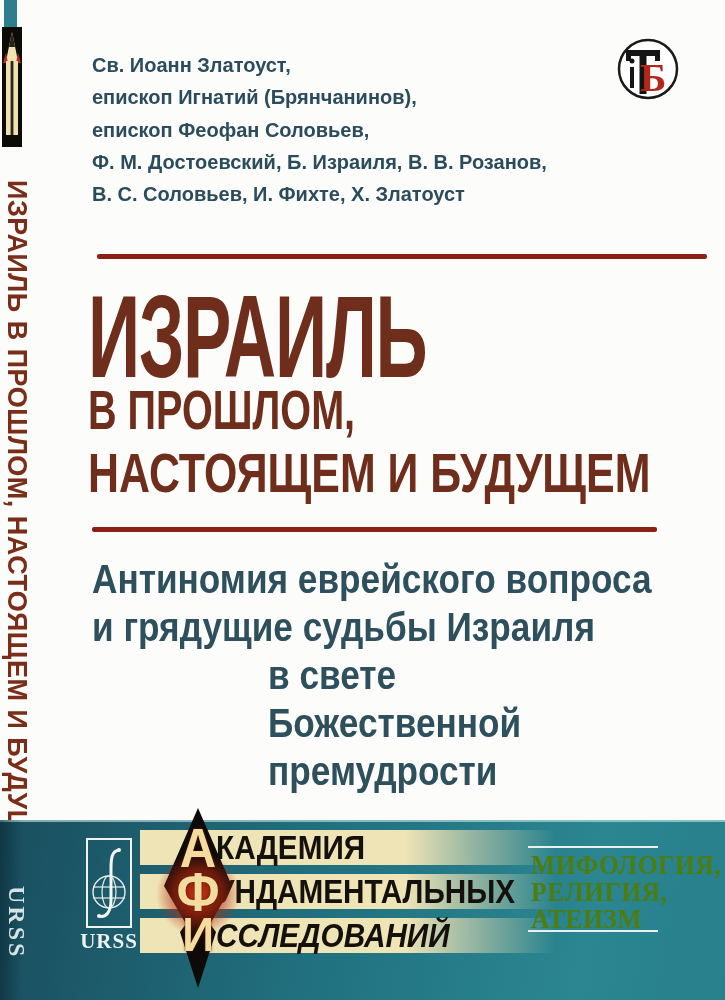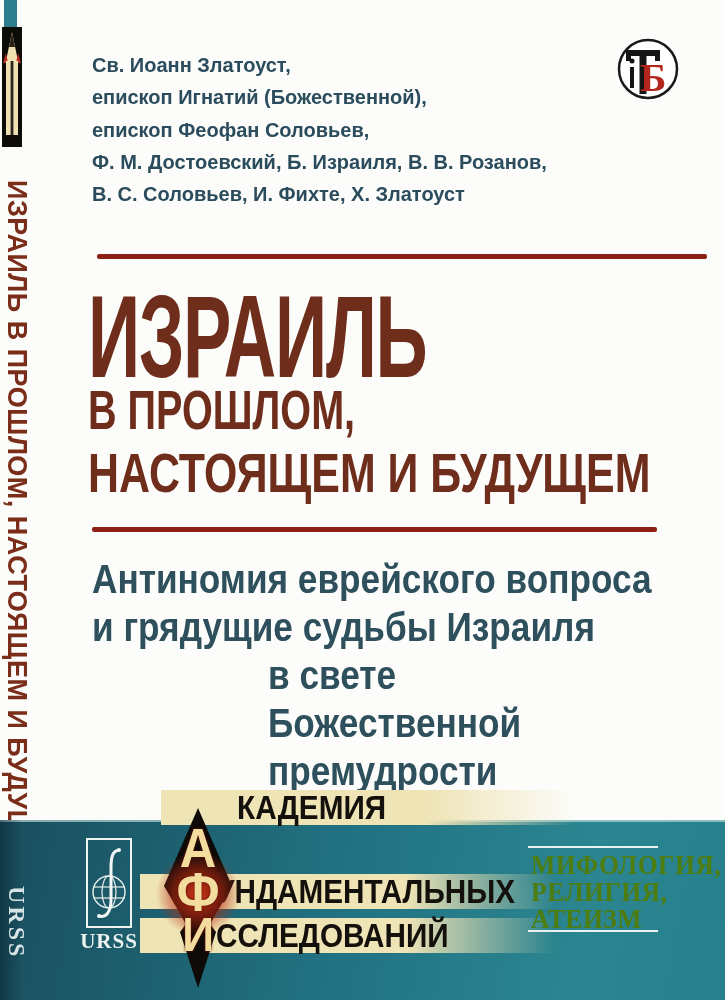--- a/index.html
+++ b/index.html
@@ -51,21 +51,21 @@
 
   
   .band{left:0;top:820px;width:725px;height:180px;
     background:linear-gradient(100deg,#1a4e5e 0%,#217180 45%,#2b8691 80%,#27808c 100%);}
   .band-highlight{left:0;top:820px;width:725px;height:2px;background:rgba(190,225,222,.65);}
   .band-left-shade{left:0;top:820px;width:22px;height:180px;
     background:linear-gradient(to right,rgba(4,26,36,.45),rgba(4,26,36,0));}
 
   .bar{left:140px;width:428px;height:35px;
     background:linear-gradient(to right,#efe4b6 0%,#efe4b6 62%,rgba(239,228,182,0) 97%);}
-  .bar1{top:790px;margin-left:21px;} .bar2{top:874px;} .bar3{top:918px;}
+  .bar1{top:830px;} .bar2{top:874px;} .bar3{top:918px;font-style:italic;}
   .bar .word{margin-left:76px;color:#14100c;font-weight:bold;font-size:33px;line-height:35px;
     transform-origin:0 50%;transform:scaleX(.9);display:inline-block;white-space:nowrap;}
 
   .afi-diamond{left:152px;top:802px;width:92px;height:196px;}
   .afi-letter{width:64px;text-align:center;color:#f2dc9e;font-weight:bold;
     text-shadow:0 0 3px rgba(120,20,5,.85),0 0 1px #3a0c04;
     transform:scaleX(.92);}
   .afi-a{left:166px;top:826px;font-size:55px;line-height:44px;height:44px;}
   .afi-f{left:166px;top:870px;font-size:55px;line-height:44px;height:44px;}
   .afi-i{left:166px;top:914px;font-size:48px;line-height:42px;height:42px;}
@@ -98,21 +98,21 @@
       <rect x="4" y="34" width="12" height="78" fill="#efe2b0"></rect>
       <rect x="8.6" y="34" width="2.8" height="78" fill="#2a2520"></rect>
       <rect x="4" y="108" width="12" height="9" fill="#0d0b08"></rect>
     </svg>
   </div>
 
   <div class="abs spine-title nowrap">ИЗРАИЛЬ В ПРОШЛОМ, НАСТОЯЩЕМ И БУДУЩЕМ</div>
 
   <div class="abs authors">
     <div>Св. Иоанн Златоуст,</div>
-    <div>епископ Игнатий (Божественной),</div>
+    <div>епископ Игнатий (Брянчанинов),</div>
     <div>епископ Феофан Соловьев,</div>
     <div>Ф. М. Достоевский, Б. Израиля, В. В. Розанов,</div>
     <div>В. С. Соловьев, И. Фихте, Х. Златоуст</div>
   </div>
 
   <div class="abs emblem">
     <svg width="64" height="64" viewBox="0 0 64 64">
       <circle cx="32" cy="32" r="29" fill="#ffffff" stroke="#1a1a1a" stroke-width="2.5"></circle>
       <rect x="10" y="13" width="34" height="6" fill="#141414"></rect>
       <rect x="10" y="13" width="5" height="11" fill="#141414"></rect>

